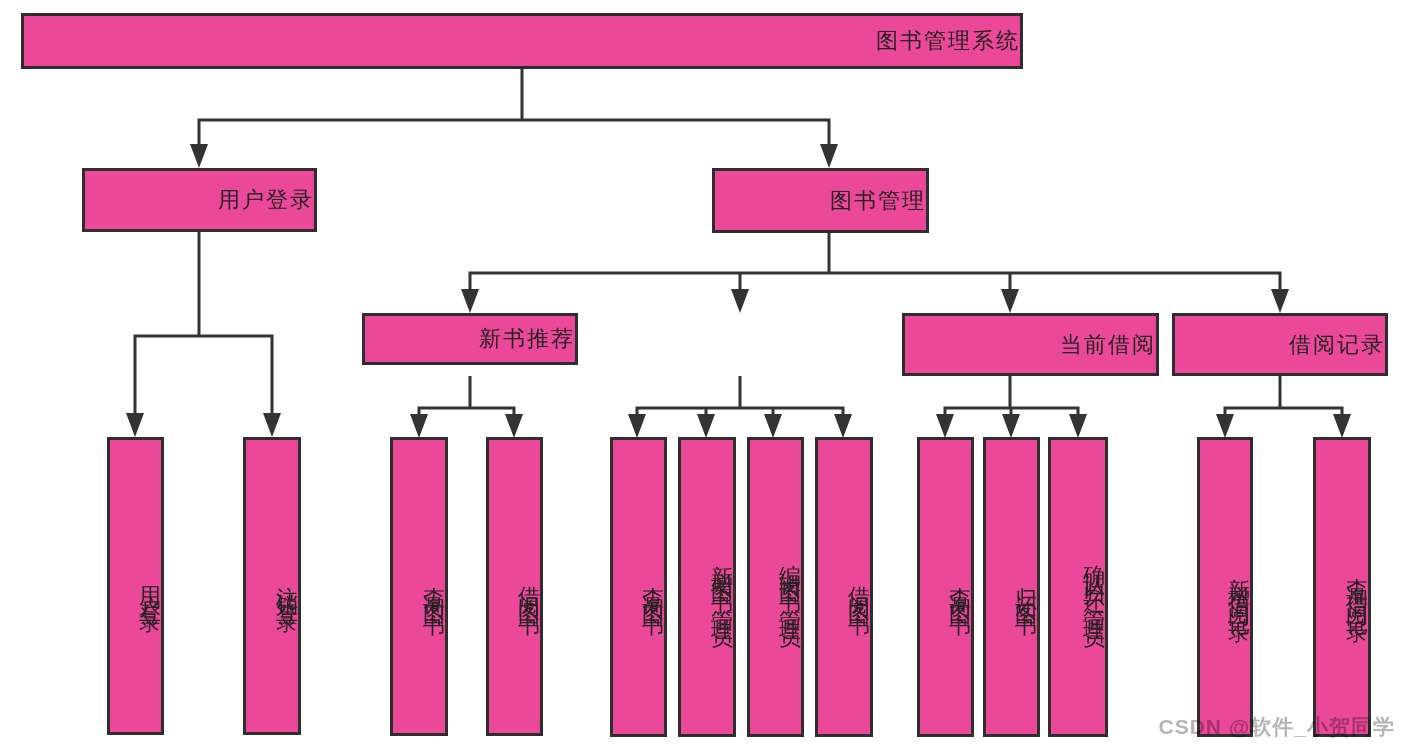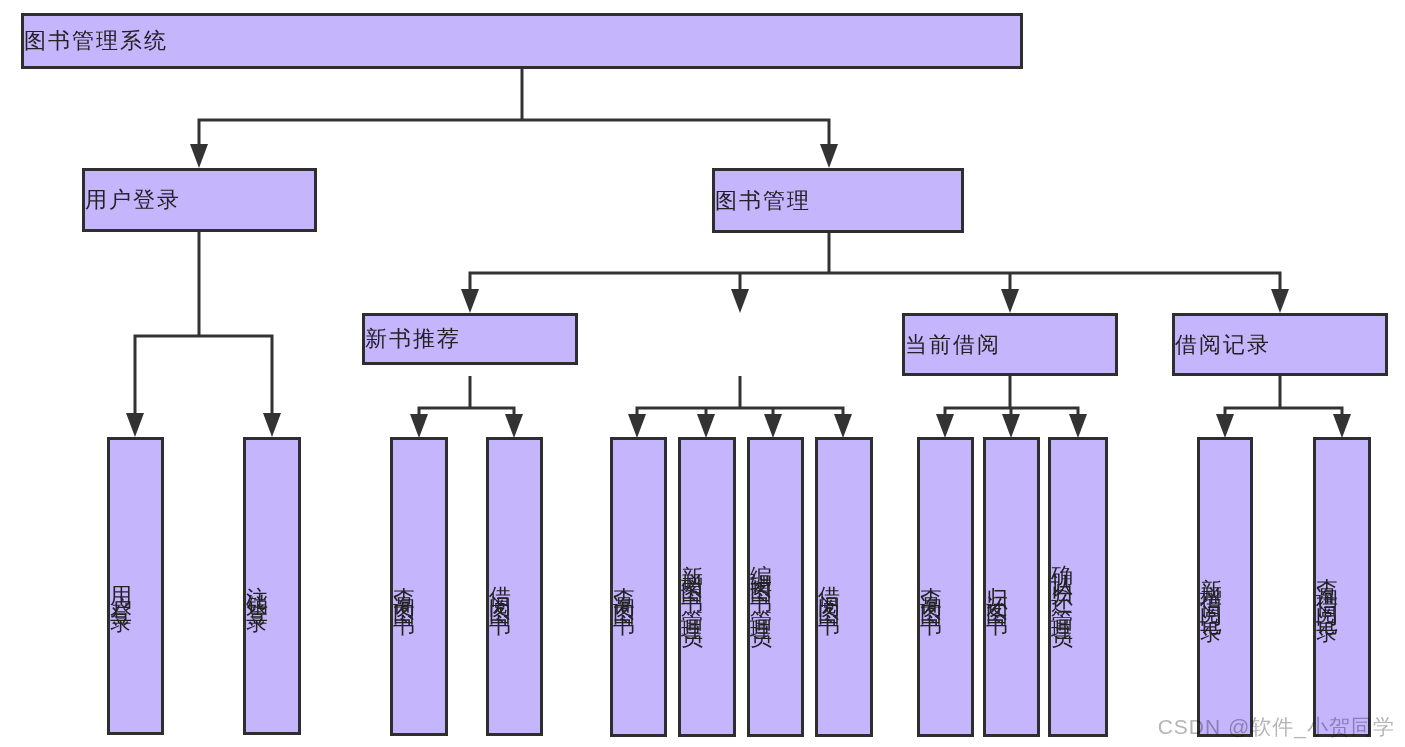--- a/index.html
+++ b/index.html
@@ -10,22 +10,22 @@
     font-family:"Liberation Sans","DejaVu Sans",sans-serif;
     overflow:hidden;
   }
   .connectors{position:absolute;left:0;top:0;width:1405px;height:747px;z-index:1;}
   .connectors path{stroke:#333333;stroke-width:3;fill:none;}
   .connectors polygon{fill:#333333;stroke:none;}
   .box{
     position:absolute;
     box-sizing:border-box;
     border:3px solid #2e2e2e;
-    background:#c4b5fd;
-    display:flex;align-items:center;justify-content:flex-start;
+    background:#ec4899;
+    display:flex;align-items:center;justify-content:flex-end;
     color:#222222;
     z-index:2;
   }
   .box.h span{
     font-size:22px;letter-spacing:2px;white-space:nowrap;
   }
   .box.v span{
     writing-mode:vertical-rl;
     text-orientation:mixed;
     font-size:22px;letter-spacing:9px;
@@ -34,20 +34,21 @@
   }
   .watermark{
     position:absolute;
     right:10px;bottom:6px;
     font-size:21px;
     color:#b5b5b5;
     letter-spacing:1px;
     z-index:3;
     mix-blend-mode:multiply;
     white-space:nowrap;
+    font-weight:bold;
   }
 </style>
 </head>
 <body>
 
 <div class="stage">
 
   <svg class="connectors" viewBox="0 0 1405 747" xmlns="http://www.w3.org/2000/svg">
 
     <g>
@@ -110,28 +111,28 @@
     </g>
   </svg>
 
   <div class="box h" style="left:21px;top:13px;width:1002px;height:56px">
     <span>图书管理系统</span>
   </div>
 
   <div class="box h" style="left:82px;top:168px;width:235px;height:64px">
     <span>用户登录</span>
   </div>
-  <div class="box h" style="left:712px;top:168px;width:252px;height:65px">
+  <div class="box h" style="left:712px;top:168px;width:217px;height:65px">
     <span>图书管理</span>
   </div>
 
   <div class="box h" style="left:362px;top:313px;width:216px;height:52px">
     <span>新书推荐</span>
   </div>
-  <div class="box h" style="left:902px;top:313px;width:216px;height:63px">
+  <div class="box h" style="left:902px;top:313px;width:257px;height:63px">
     <span>当前借阅</span>
   </div>
   <div class="box h" style="left:1172px;top:313px;width:216px;height:63px">
     <span>借阅记录</span>
   </div>
 
   <div class="box v" style="left:107px;top:437px;width:57px;height:298px">
     <span>用户登录</span>
   </div>
   <div class="box v" style="left:243px;top:437px;width:58px;height:298px">

